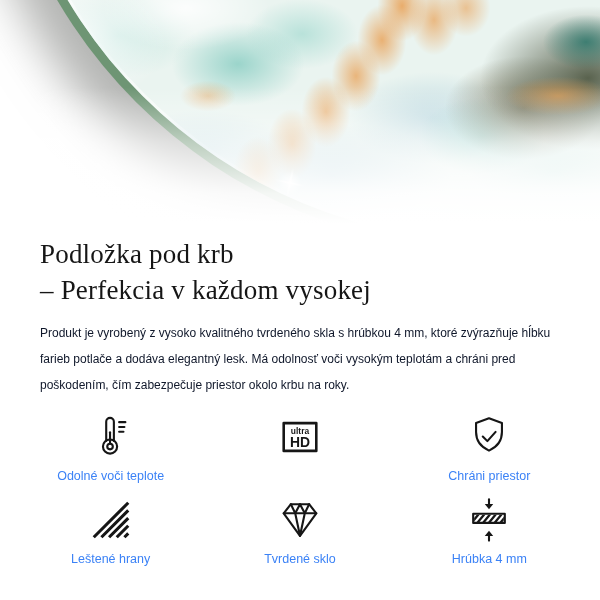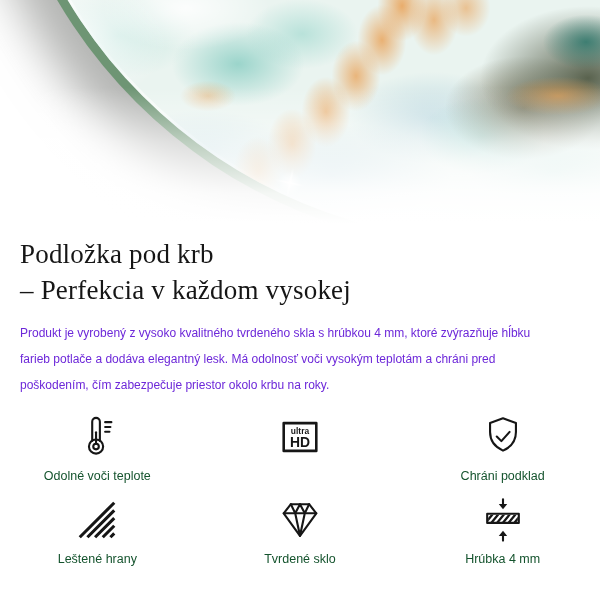--- a/index.html
+++ b/index.html
@@ -59,36 +59,36 @@
   }
   .sparkle{
     position:absolute;left:277px;top:170px;width:26px;height:26px;
     transform:rotate(12deg);pointer-events:none;
     background:radial-gradient(circle at 50% 50%, rgba(255,255,255,.95), rgba(255,255,255,0) 62%);
   }
   .sparkle::before,.sparkle::after{content:"";position:absolute;background:linear-gradient(90deg,rgba(255,255,255,0),#fff 45%,#fff 55%,rgba(255,255,255,0));}
   .sparkle::before{left:-2px;top:12px;width:30px;height:2px;}
   .sparkle::after{left:12px;top:-2px;width:2px;height:30px;background:linear-gradient(180deg,rgba(255,255,255,0),#fff 45%,#fff 55%,rgba(255,255,255,0));}
   
-  .content{padding:0 20px;}
+  .content{padding:0 40px;}
   .title{
     font-family:"Liberation Serif",serif;font-weight:400;color:#161616;
     font-size:27px;line-height:36px;letter-spacing:.2px;margin-top:6px;
   }
-  .desc{margin-top:12px;font-size:12px;line-height:26px;color:#6d28d9;max-width:540px;}
+  .desc{margin-top:12px;font-size:12px;line-height:26px;color:#0f172a;max-width:540px;}
   
   .features{
     display:grid;grid-template-columns:repeat(3,1fr);
     row-gap:14px;margin:16px -24px 0;
   }
   .feature{display:flex;flex-direction:column;align-items:center;text-align:center;}
   .icon-wrap{height:46px;display:flex;align-items:flex-end;justify-content:flex-start;}
   .ic{width:46px;height:46px;stroke:#161616;fill:none;stroke-width:2.2;stroke-linecap:round;stroke-linejoin:round;}
   .ic text{font-family:"Liberation Sans",sans-serif;stroke:none;fill:#161616;}
-  .flabel{margin-top:9px;font-size:12.5px;color:#14532d;}
+  .flabel{margin-top:9px;font-size:12.5px;color:#3b82f6;}
 </style>
 </head>
 <body>
 
 <div class="hero">
   <div class="disc">
     <div class="art"></div>
   </div>
   <div class="sparkle"></div>
   <div class="fade"></div>
@@ -127,21 +127,21 @@
       </div>
     </div>
 
     <div class="feature">
       <div class="icon-wrap">
         <svg class="ic" viewBox="0 0 48 48" aria-hidden="true">
           <path d="M24 4.5l13.5 4.8v9.6c0 9.6-5.7 15.9-13.5 19.3-7.8-3.4-13.5-9.7-13.5-19.3V9.3z"></path>
           <path d="M17.5 23.5l4.8 4.8 8.6-9.6"></path>
         </svg>
       </div>
-      <div class="flabel">Chráni podklad</div>
+      <div class="flabel">Chráni priestor</div>
     </div>
 
     <div class="feature">
       <div class="icon-wrap">
         <svg class="ic" viewBox="0 0 48 48" aria-hidden="true">
           <path d="M6 42L42 6M14 42l28-28M22 42l20-20M30 42l12-12M38 42l4-4" stroke-width="3.2" stroke-linecap="butt"></path>
         </svg>
       </div>
       <div class="flabel">Leštené hrany</div>
     </div>

